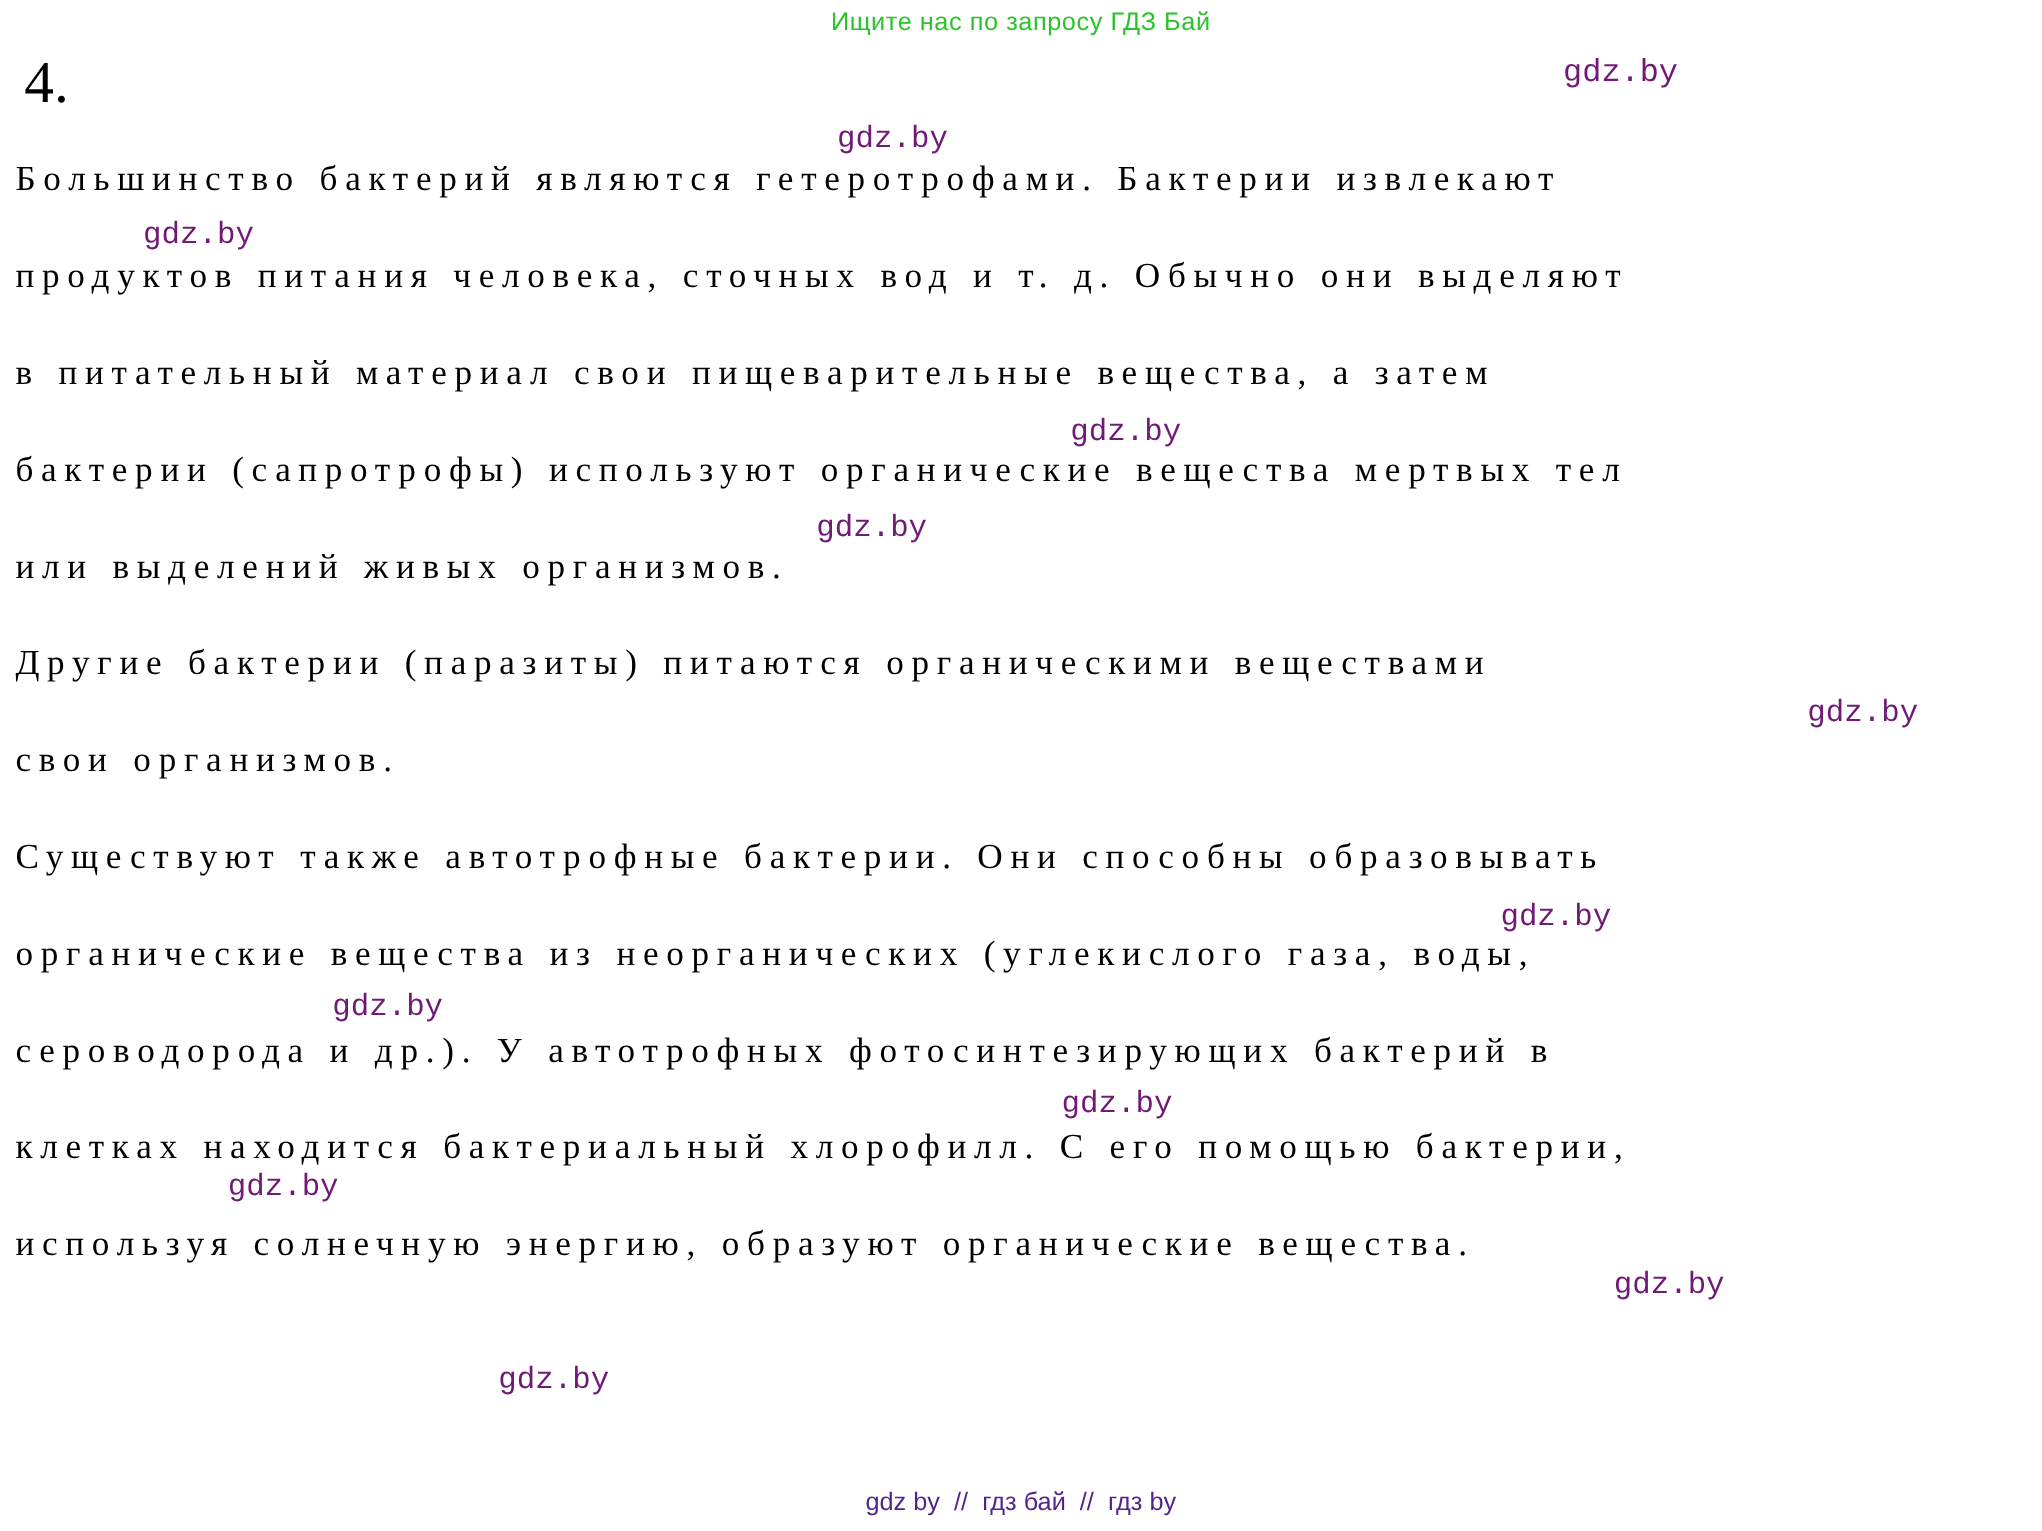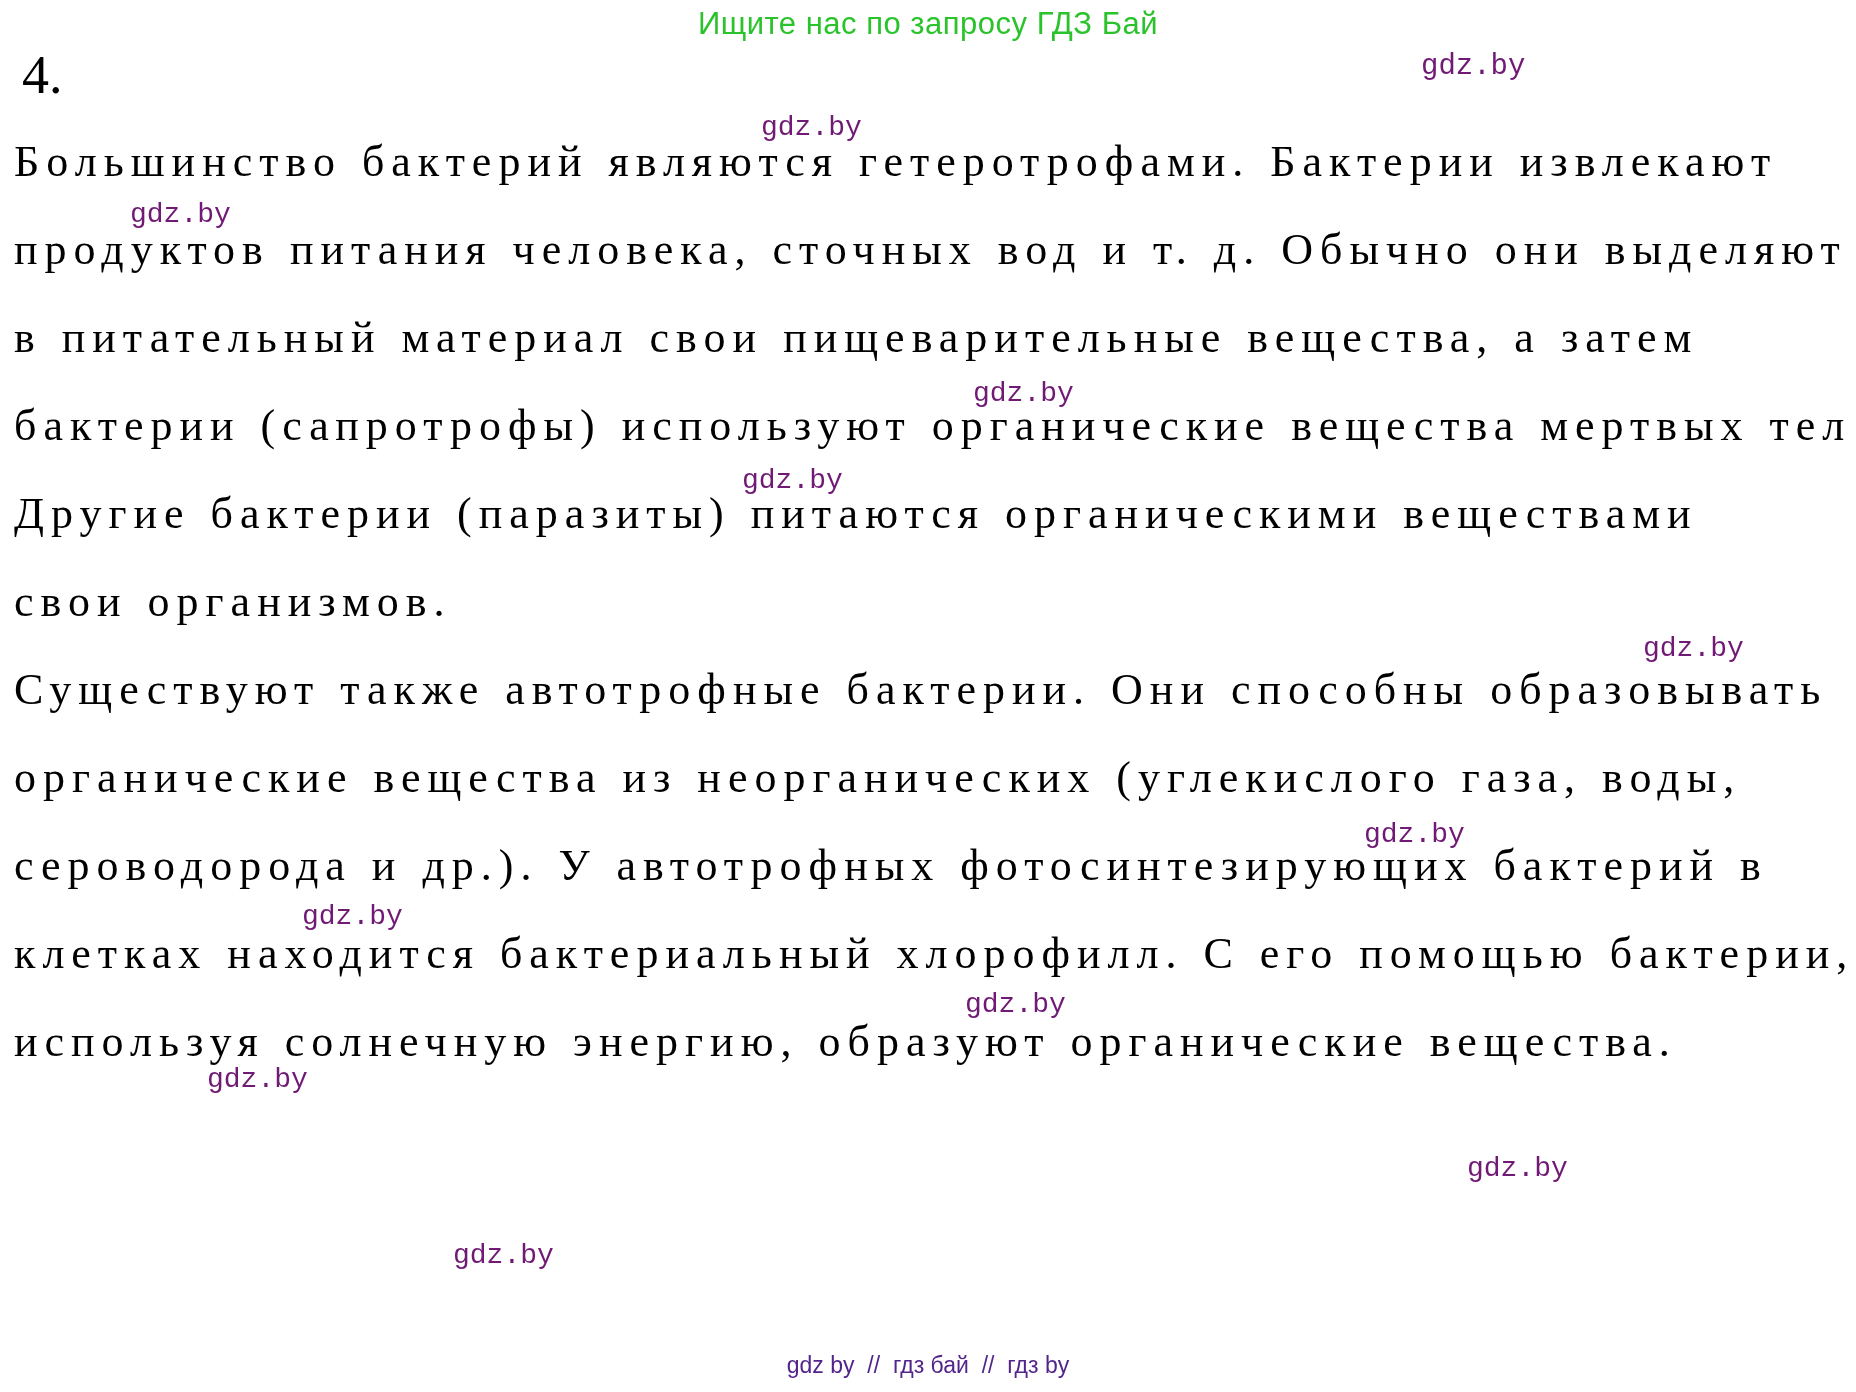--- a/index.html
+++ b/index.html
@@ -8,42 +8,42 @@
     position: relative;
     background: #ffffff;
     overflow: hidden;
     font-family: "Liberation Serif", serif;
   }
   .promo-header {
     position: absolute;
     top: 6px; left: 50%;
     transform: translateX(-50%);
     font-family: "Liberation Sans", sans-serif;
-    font-size: 31px;
+    font-size: 23px;
     letter-spacing: 0.5px;
     color: #2bc32b;
     white-space: nowrap;
   }
   .item-number {
     position: absolute;
     top: 44px; left: 22px;
     font-family: "Liberation Serif", serif;
     font-size: 54px;
     color: #000000;
   }
   .answer-block {
     position: absolute;
     top: 118px; left: 14px;
     width: 1840px;
   }
   .answer-line {
     height: 88px;
     line-height: 88px;
     font-family: "Liberation Serif", serif;
-    font-size: 44px;
+    font-size: 32px;
     letter-spacing: 7px;
     word-spacing: 2px;
     color: #000000;
     white-space: nowrap;
   }
   .wm {
     position: absolute;
     font-family: Liberation Mono, monospace;
     font-size: 28px;
     color: #701a75;
@@ -78,20 +78,21 @@
 <span class="wm" style="left:1467px; top:1153px;">gdz.by</span>
 <span class="wm" style="left:453px;  top:1240px;">gdz.by</span>
 
 <div class="item-number">4.</div>
 
 <div class="answer-block">
   <div class="answer-line">Большинство бактерий являются гетеротрофами. Бактерии извлекают</div>
   <div class="answer-line">продуктов питания человека, сточных вод и т. д. Обычно они выделяют</div>
   <div class="answer-line">в питательный материал свои пищеварительные вещества, а затем</div>
   <div class="answer-line">бактерии (сапротрофы) используют органические вещества мертвых тел</div>
+  <div class="answer-line">или выделений живых организмов.</div>
   <div class="answer-line">Другие бактерии (паразиты) питаются органическими веществами</div>
   <div class="answer-line">свои организмов.</div>
   <div class="answer-line">Существуют также автотрофные бактерии. Они способны образовывать</div>
   <div class="answer-line">органические вещества из неорганических (углекислого газа, воды,</div>
   <div class="answer-line">сероводорода и др.). У автотрофных фотосинтезирующих бактерий в</div>
   <div class="answer-line">клетках находится бактериальный хлорофилл. С его помощью бактерии,</div>
   <div class="answer-line">используя солнечную энергию, образуют органические вещества.</div>
 </div>
 
 <div class="page-footer">gdz by  //  гдз бай  //  гдз by</div>

